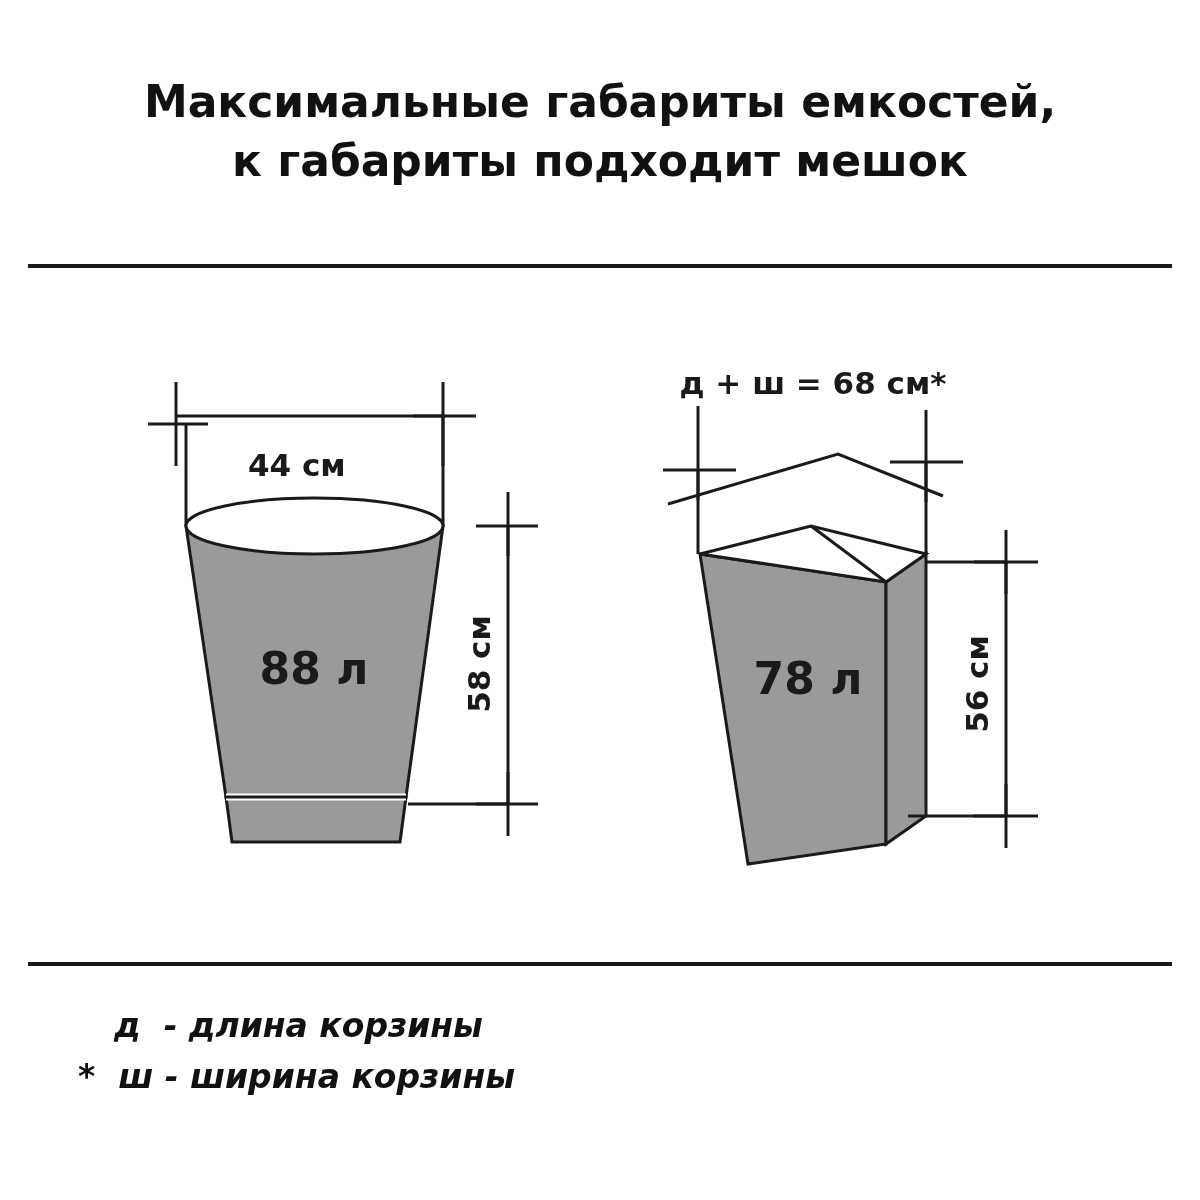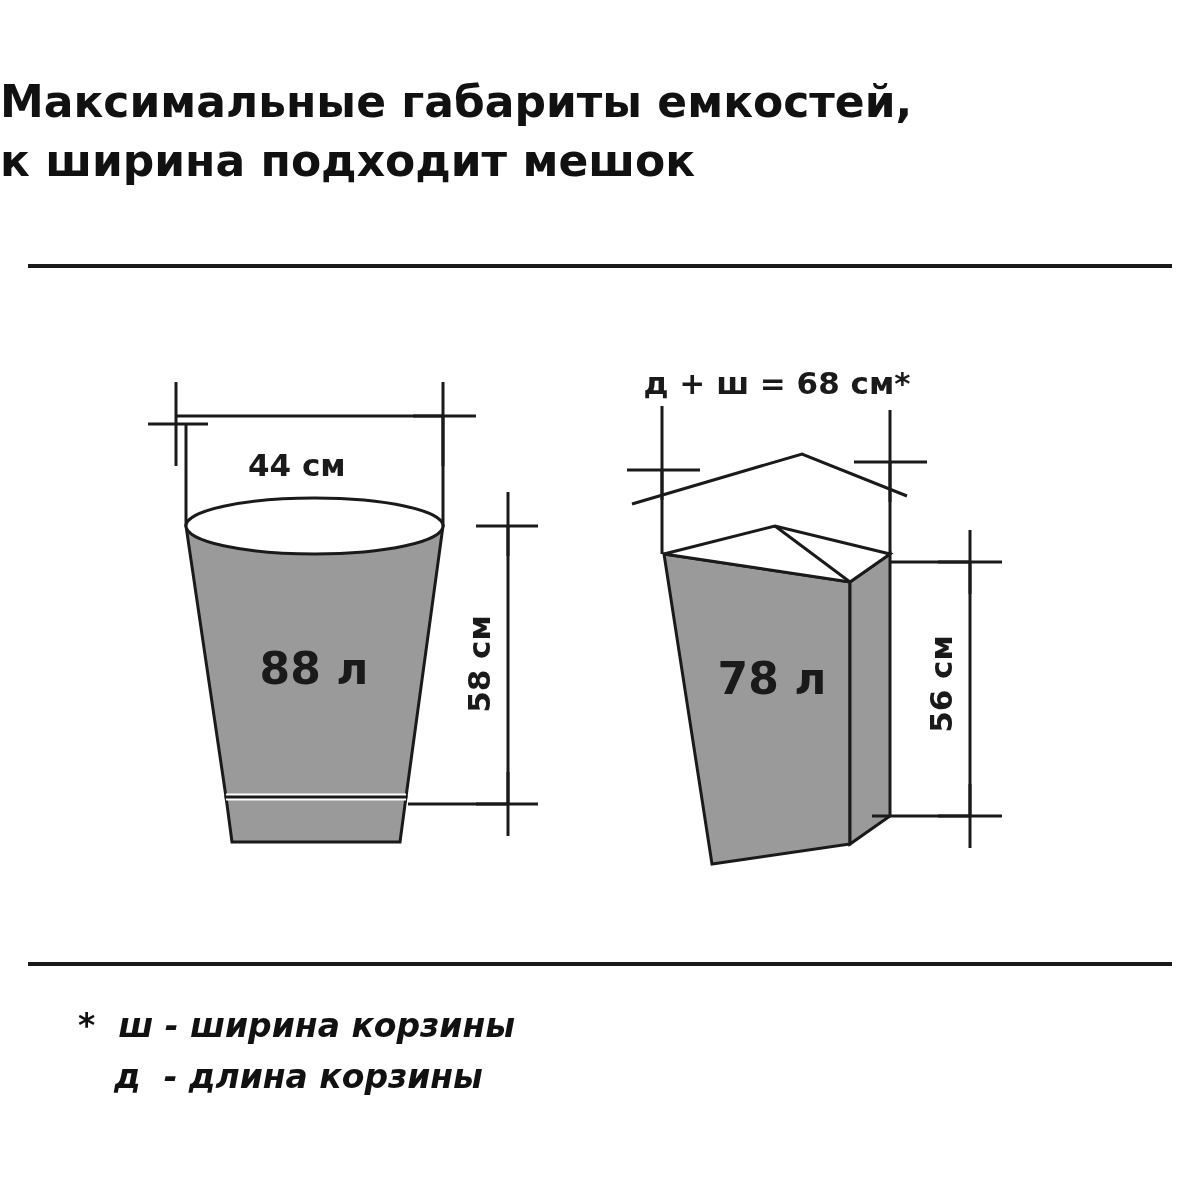--- a/index.html
+++ b/index.html
@@ -19,21 +19,21 @@
     position: absolute;
     inset: 0;
   }
 
   
   .title {
     position: absolute;
     top: 72px;
     left: 0;
     width: 1200px;
-    text-align: left;
+    text-align: center;
     font-size: 44px;
     font-weight: 700;
     line-height: 1.35;
     letter-spacing: 0px;
     color: #111111;
   }
   .title .line {
     display: block;
   }
 
@@ -55,21 +55,21 @@
     left: 0;
     width: 1200px;
     height: 698px;
   }
   .figure {
     position: absolute;
     top: 0;
     height: 698px;
   }
   .fig-left  { left: 68px;  width: 560px; }
-  .fig-right { left: 572px; width: 570px; }
+  .fig-right { left: 608px; width: 570px; }
 
   svg { display: block; }
 
   .txt {
     font-family: "DejaVu Sans", "Liberation Sans", sans-serif;
     font-weight: 700;
     fill: #1a1a1a;
   }
   .dim-label { font-size: 31px; }
   .vol-label { font-size: 44px; }
@@ -93,21 +93,21 @@
   }
   .fn-indent { padding-left: 36px; }
 </style>
 </head>
 <body>
 
 <div class="page">
 
   <div class="title">
     <span class="line">Максимальные габариты емкостей,</span>
-    <span class="line">к ширина подходит мешок</span>
+    <span class="line">к габариты подходит мешок</span>
   </div>
 
   <div class="rule rule-top"></div>
   <div class="rule rule-bottom"></div>
 
   <div class="diagrams">
 
     <div class="figure fig-left">
       <svg width="560" height="698" viewBox="0 0 560 698" xmlns="http://www.w3.org/2000/svg">
         <g stroke="#1a1a1a" fill="none" stroke-width="3">
@@ -187,17 +187,17 @@
 
         <text class="txt dim-label" x="380" y="420" transform="rotate(-90 380 420)" text-anchor="middle">56 см</text>
 
         <text class="txt vol-label" x="200" y="430" text-anchor="middle">78 л</text>
       </svg>
     </div>
 
   </div>
 
   <div class="footnotes">
+    <span class="fn-row fn-indent">д  - длина корзины</span>
     <span class="fn-row">*  ш - ширина корзины</span>
-    <span class="fn-row fn-indent">д  - длина корзины</span>
   </div>
 
 </div>
 
 </body></html>

